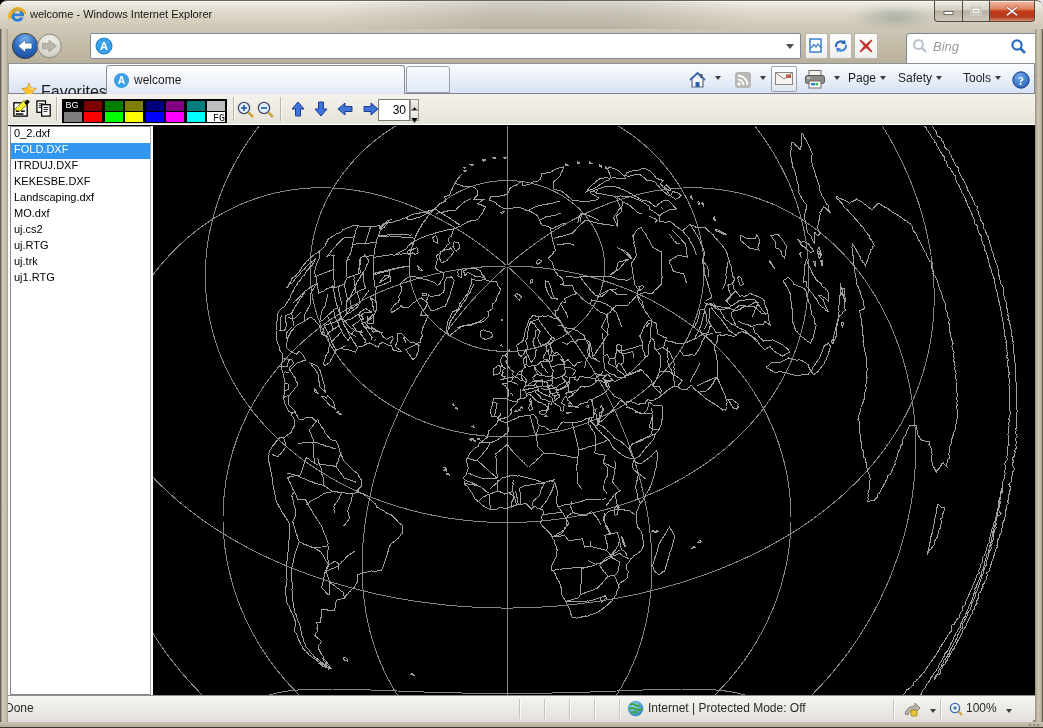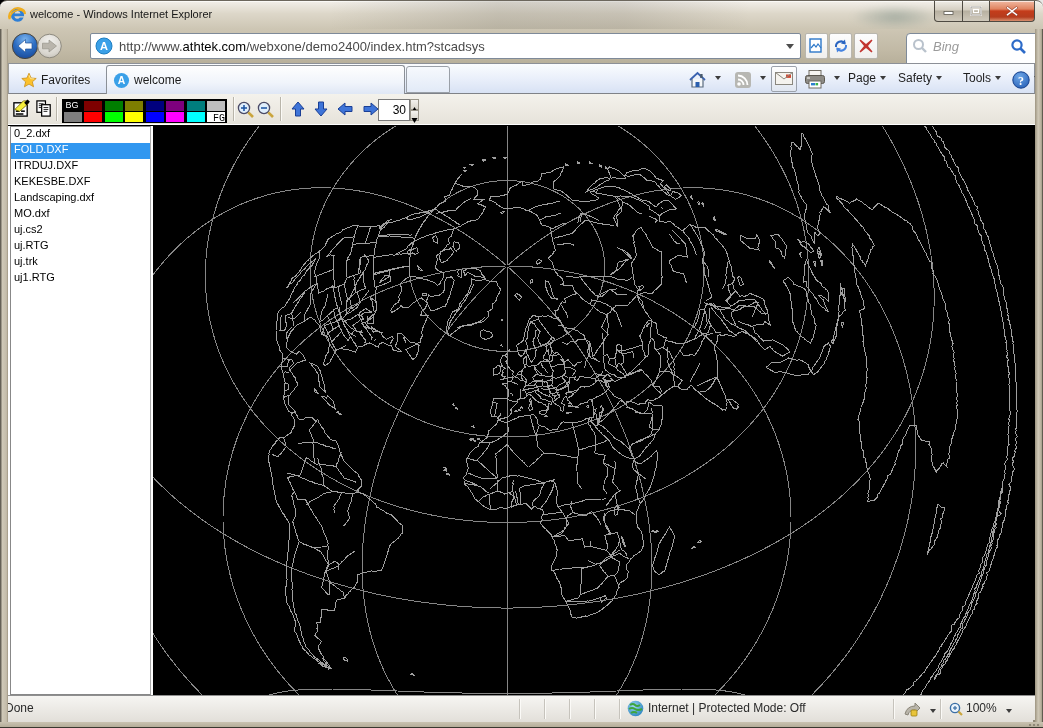--- a/index.html
+++ b/index.html
@@ -20,21 +20,21 @@
 #addrfield .fav{position:absolute;left:4px;top:3px}
 #urltext{position:absolute;left:28px;top:5px;font-size:13px;color:#4a4a4a;white-space:nowrap}
 #urltext b{color:#000;font-weight:normal}
 #addrcaret{position:absolute;right:6px;top:10px;width:0;height:0;border:4px solid transparent;border-top:5px solid #4d4d4d}
 .abtn{position:absolute;top:4px;height:26px;background:linear-gradient(#fdfdfd,#f0efed);border:1px solid #b8b6ae;border-radius:2px}
 #btnpage{left:805px;width:23px}#btnrefresh{left:829px;width:23px}#btnstop{left:854px;width:24px}
 #searchbox{position:absolute;left:906px;top:4px;width:149px;height:38px;background:#fff;border:1px solid #7e8a99;border-radius:4px}
 #searchbox .hint{position:absolute;left:26px;top:5px;font-style:italic;font-size:13px;color:#9b9b9b}
 
 #tabrow{position:absolute;left:8px;top:63px;width:1027px;height:31px;background:linear-gradient(#fafcfe,#e8eefa 55%,#d8e2f4);border:1px solid #8c9097;border-left:1px solid #9a9a98;border-bottom:1px solid #7f8288}
-#favbtn{position:absolute;left:3px;top:3px;width:94px;height:25px;font-size:12px;color:#1e1e1e}
+#favbtn{position:absolute;left:3px;top:13px;width:94px;height:25px;font-size:16px;color:#1e1e1e}
 #favbtn span{position:absolute;left:29px;top:6px}
 #tab1{position:absolute;left:97px;top:1px;width:299px;height:29px;background:linear-gradient(#fefefe,#f0f4fb 60%,#dfe7f5);border:1px solid #8b9097;border-bottom:none;border-radius:3px 3px 0 0}
 #tab1 span{position:absolute;left:27px;top:7px;font-size:12px;color:#1b1b1b}
 #newtab{position:absolute;left:397px;top:2px;width:44px;height:27px;background:linear-gradient(#f6f9fd,#e2eaf7);border:1px solid #9aa0a8;border-radius:3px 3px 0 0}
 .cmd{position:absolute;top:7px;font-size:12px;color:#1e1e1e}
 .caret{display:inline-block;width:0;height:0;border:3.5px solid transparent;border-top:4px solid #3c3c3c;vertical-align:middle;margin-left:4px;margin-top:2px}
 
 #toolbar{position:absolute;left:8px;top:94px;width:1027px;height:31px;background:linear-gradient(#f4f2ec,#e6e3da);border-bottom:1px solid #fff}
 .tsep{position:absolute;top:3px;height:24px;width:2px;border-left:1px solid #b9b5aa;border-right:1px solid #fbfaf6}
 #palette{position:absolute;left:54px;top:5px;width:165px;height:24px;background:#000}
@@ -104,21 +104,20 @@
   <circle cx="38.5" cy="14" r="11.8" fill="url(#gg)" stroke="#8d897e" stroke-width="1"></circle>
   <path d="M45.5 14 L38 8 L38 11.2 L31.5 11.2 L31.5 16.8 L38 16.8 L38 20 Z" fill="#b9b5ac" stroke="#97938a" stroke-width=".7"></path>
  </svg>
  <div style="position:absolute;left:64px;top:41px;width:0;height:0;border:4.5px solid transparent;border-top:6px solid #2c2c2c"></div>
  <div id="addrfield">
   <svg class="fav" width="18" height="18" viewBox="0 0 18 18">
           <circle cx="9" cy="9" r="8" fill="#3aa0e8"></circle>
           <circle cx="9" cy="9" r="8" fill="none" stroke="#1d7ec2" stroke-width="1"></circle>
           <text x="9" y="13" font-size="11" font-family="Liberation Sans" fill="#fff" text-anchor="middle" font-weight="bold">A</text>
         </svg>
-  <span id="urltext">http://www.<b>athtek.com</b>/webxone/demo2400/index.htm?stcadsys</span>
   <div id="addrcaret"></div>
  </div>
  <div id="btnpage" class="abtn"><svg width="15" height="16" style="margin:4px 0 0 3px" viewBox="0 0 15 16">
           <rect x="1" y="1" width="11" height="13" fill="#fff" stroke="#2c77c9" stroke-width="1.4"></rect>
           <path d="M2 10 L5 6.5 L7 9 L9 6 L12 10" fill="none" stroke="#2c77c9" stroke-width="1.2"></path>
         </svg></div>
  <div id="btnrefresh" class="abtn"><svg width="16" height="16" style="margin:4px 0 0 3px" viewBox="0 0 16 16">
           <path d="M3 9 A5 5 0 0 1 12 5.5" fill="none" stroke="#2a65c0" stroke-width="2"></path>
           <path d="M12 1.5 L12.6 6.5 L8 5.5 Z" fill="#2a65c0"></path>
           <path d="M13 7 A5 5 0 0 1 4 10.5" fill="none" stroke="#4583e0" stroke-width="2"></path>

